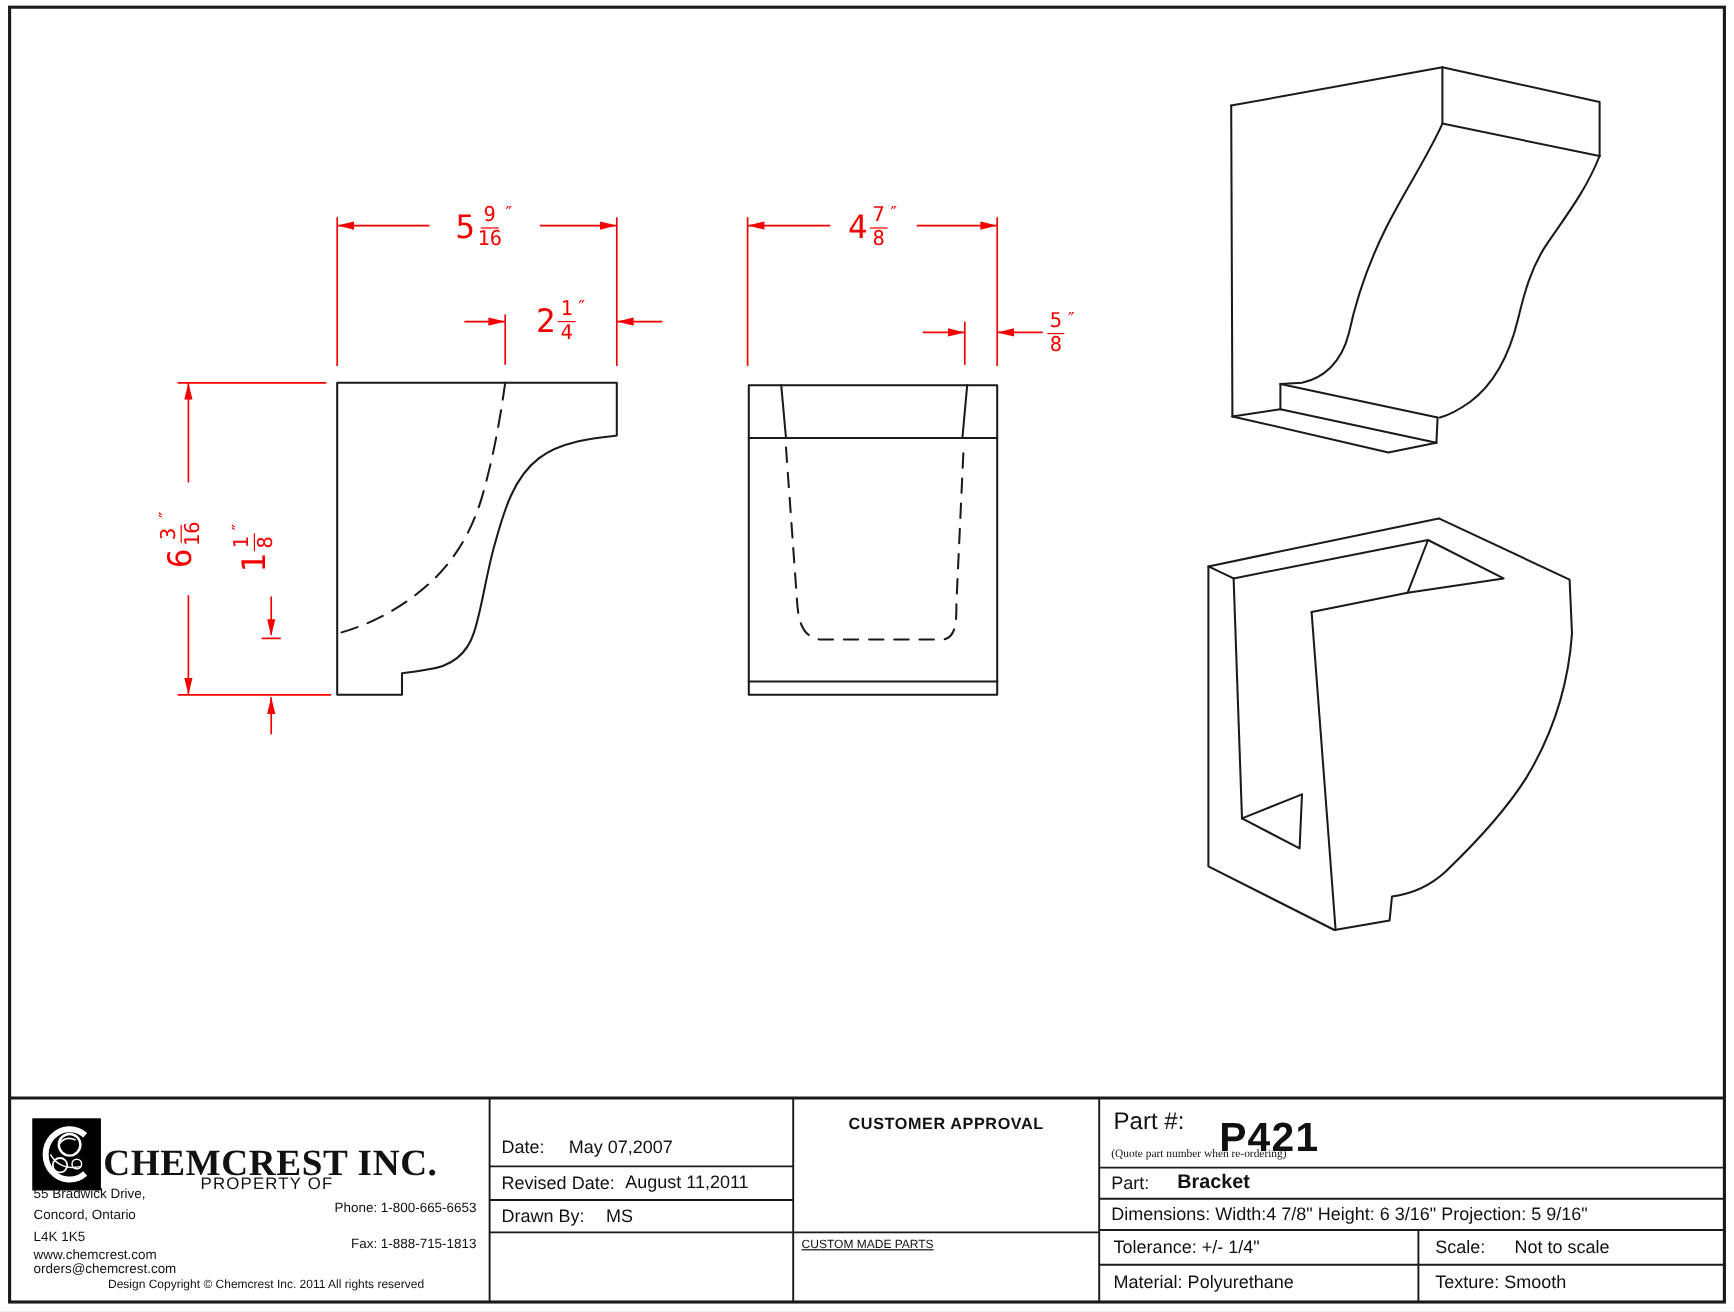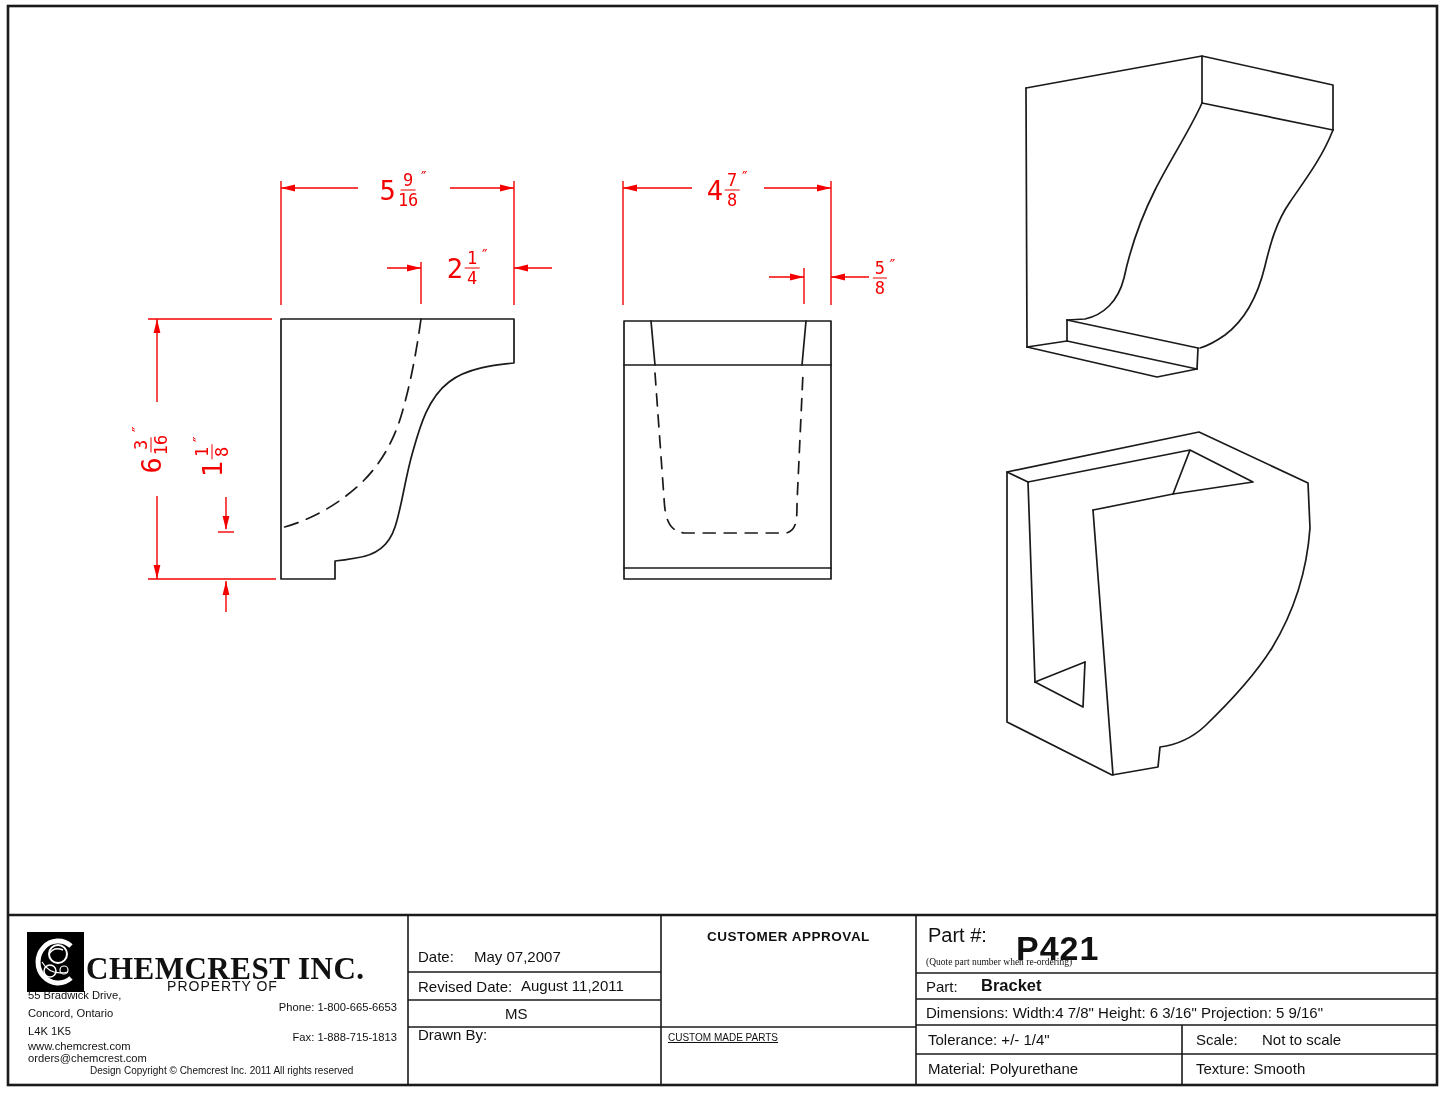--- a/index.html
+++ b/index.html
@@ -234,21 +234,21 @@
   <div class="tb addr" style="left:28px;top:1040px">www.chemcrest.com</div>
   <div class="tb addr" style="left:28px;top:1052px">orders@chemcrest.com</div>
   <div class="tb addr" style="left:240px;top:1001px;width:157px;text-align:right">Phone: 1-800-665-6653</div>
   <div class="tb addr" style="left:240px;top:1031px;width:157px;text-align:right">Fax: 1-888-715-1813</div>
   <div class="tb" style="left:90px;top:1065px;font-size:10px">Design Copyright © Chemcrest Inc. 2011 All rights reserved</div>
 
   <div class="tb lab15" style="left:418px;top:948px">Date:</div>
   <div class="tb lab15" style="left:474px;top:948px">May 07,2007</div>
   <div class="tb lab15" style="left:418px;top:978px">Revised Date:</div>
   <div class="tb lab15" style="left:521px;top:977px">August 11,2011</div>
-  <div class="tb lab15" style="left:418px;top:1026px">Drawn By:</div>
+  <div class="tb lab15" style="left:418px;top:1005px">Drawn By:</div>
   <div class="tb lab15" style="left:505px;top:1005px">MS</div>
 
   <div class="tb approval-title" style="left:661px;top:929px;width:255px;text-align:center">CUSTOMER APPROVAL</div>
   <div class="tb small10" style="left:668px;top:1032px;width:238px">
     <span class="underline">CUSTOM MADE PARTS</span><br>
   </div>
 
   <div class="tb partno-label" style="left:928px;top:924px">Part #:</div>
   <div class="tb hint" style="left:926px;top:957px">(Quote part number when re-ordering)</div>
   <div class="tb partno" style="left:1016px;top:929px">P421</div>

